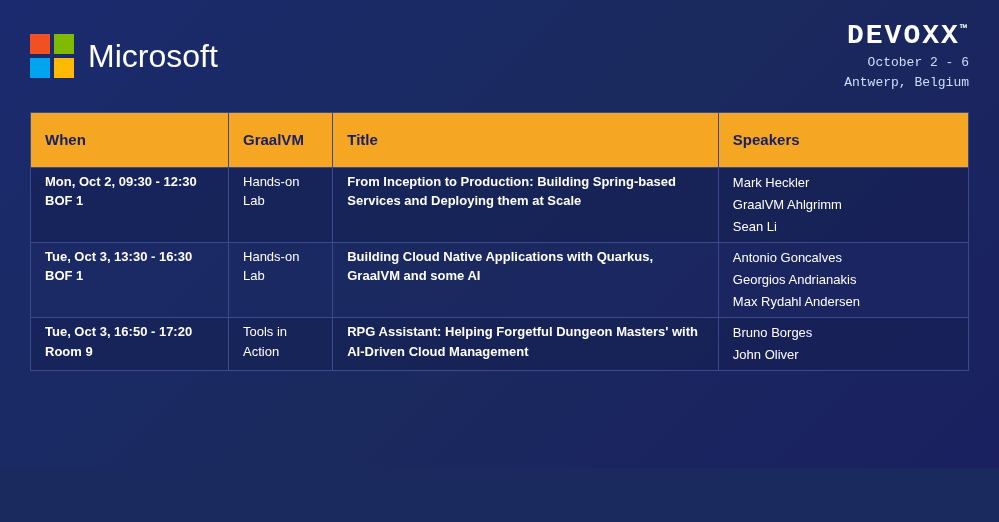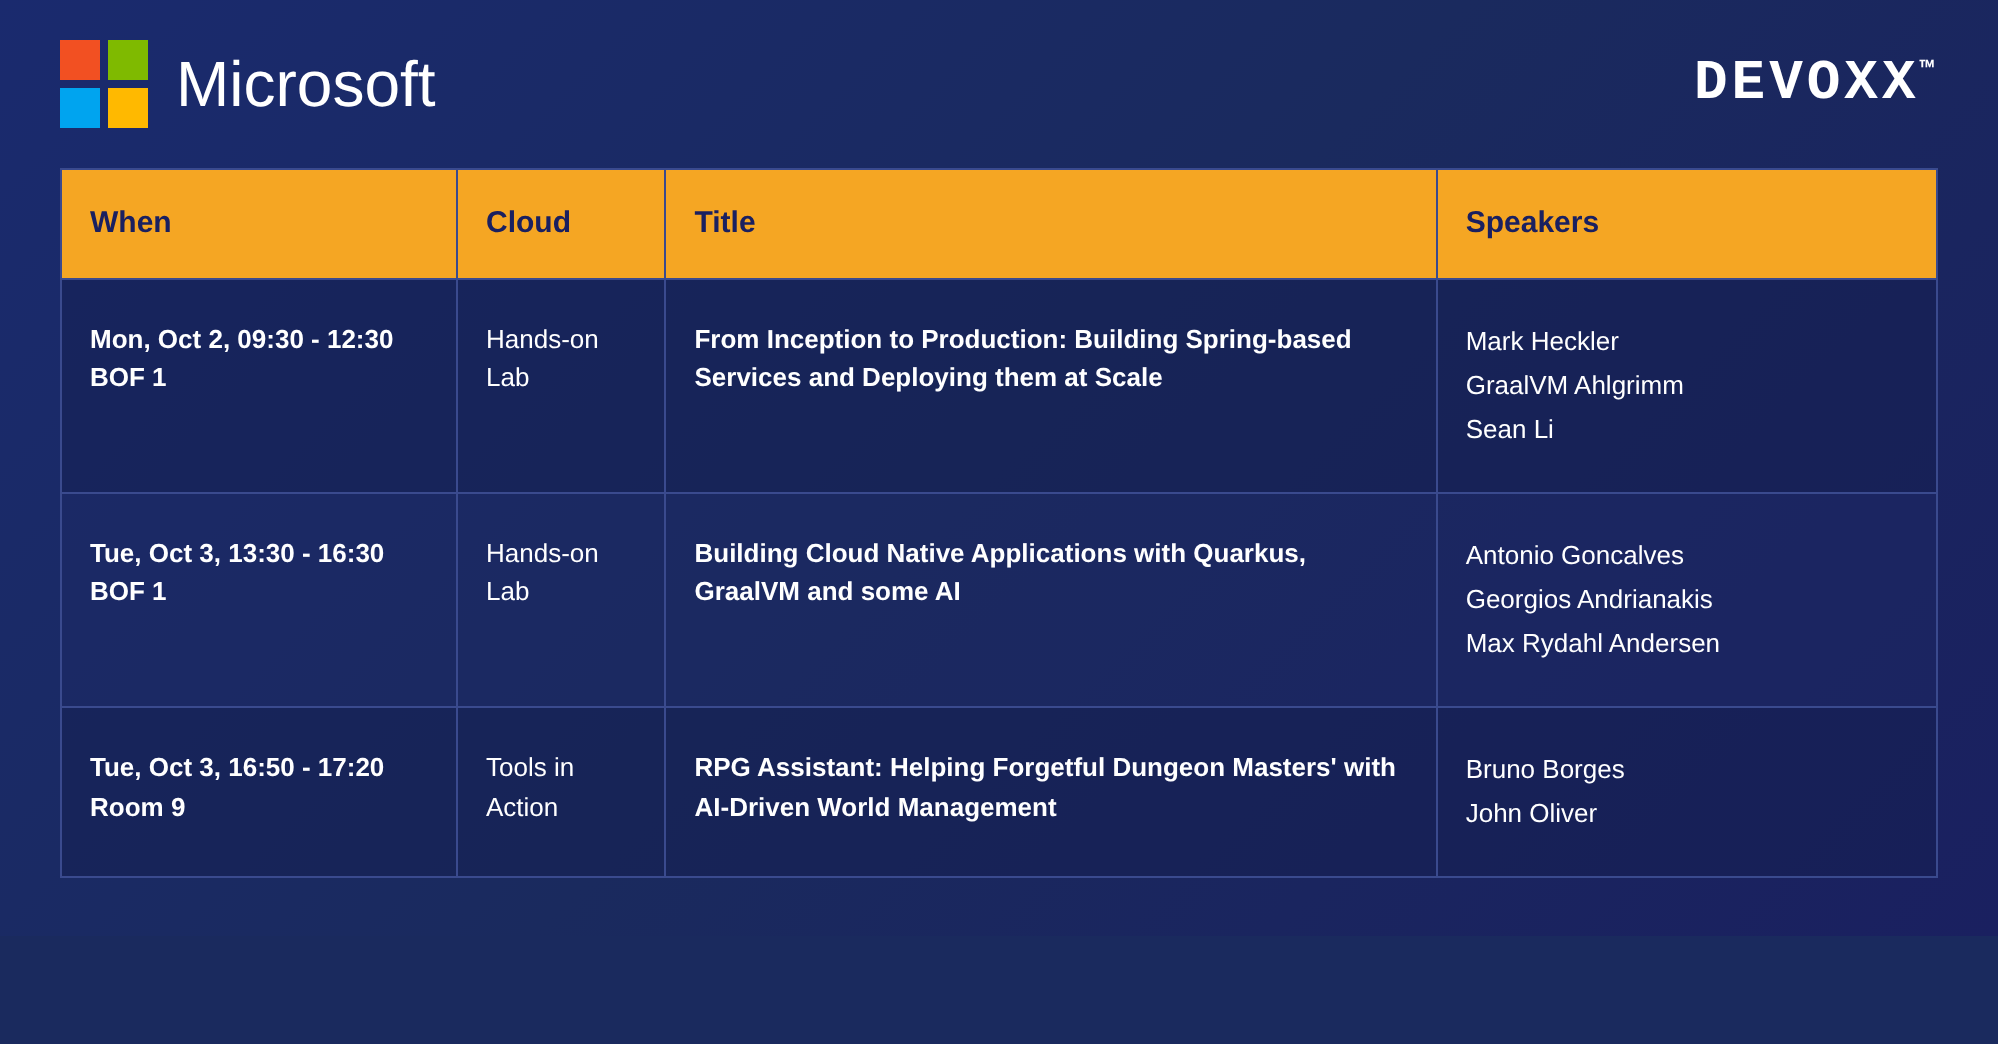--- a/index.html
+++ b/index.html
@@ -95,21 +95,21 @@
       background-color: #f5a623;
       color: #1a2060;
       font-weight: 700;
       font-size: 15px;
       padding: 14px 14px;
       text-align: left;
       border: 1px solid #3a4a8e;
     }
 
     .schedule-table td {
-      padding: 20px 14px;
+      padding: 4px 14px;
       border: 1px solid #3a4a8e;
       vertical-align: top;
       font-size: 13px;
       color: #ffffff;
       background-color: rgba(20, 30, 80, 0.5);
     }
 
     .schedule-table tr:nth-child(even) td {
       background-color: rgba(30, 40, 100, 0.4);
     }
@@ -150,28 +150,32 @@
         <div class="ms-logo-sq sq-green"></div>
         <div class="ms-logo-sq sq-blue"></div>
         <div class="ms-logo-sq sq-yellow"></div>
       </div>
       <span class="ms-text">Microsoft</span>
     </div>
     <div class="devoxx-area">
       <div class="devoxx-brand">
         <span>DEVOXX</span><span class="devoxx-tm">™</span>
       </div>
+      <div class="devoxx-dates">
+        <div>October 2 - 6</div>
+        <div>Antwerp, Belgium</div>
+      </div>
     </div>
   </div>
 
   <table class="schedule-table">
     <thead>
       <tr>
         <th class="when-cell">When</th>
-        <th class="format-cell">Cloud</th>
+        <th class="format-cell">GraalVM</th>
         <th class="title-cell">Title</th>
         <th class="speakers-cell">Speakers</th>
       </tr>
     </thead>
     <tbody id="table-body">
     <tr>
       <td class="when-cell">
             <div>Mon, Oct 2, 09:30 - 12:30</div>
             <div>BOF 1</div>
           </td>
@@ -195,21 +199,21 @@
             <div>Georgios Andrianakis</div>
             <div>Max Rydahl Andersen</div>
           </td>
     </tr>
         <tr>
       <td class="when-cell">
             <div>Tue, Oct 3, 16:50 - 17:20</div>
             <div>Room 9</div>
           </td>
       <td class="format-cell">Tools in Action</td>
-      <td class="title-cell">RPG Assistant: Helping Forgetful Dungeon Masters' with AI-Driven World Management</td>
+      <td class="title-cell">RPG Assistant: Helping Forgetful Dungeon Masters' with AI-Driven Cloud Management</td>
       <td class="speakers-cell">
             <div>Bruno Borges</div>
             <div>John Oliver</div>
           </td>
     </tr>
       </tbody>
   </table>
 </div>
 
 </body></html>

